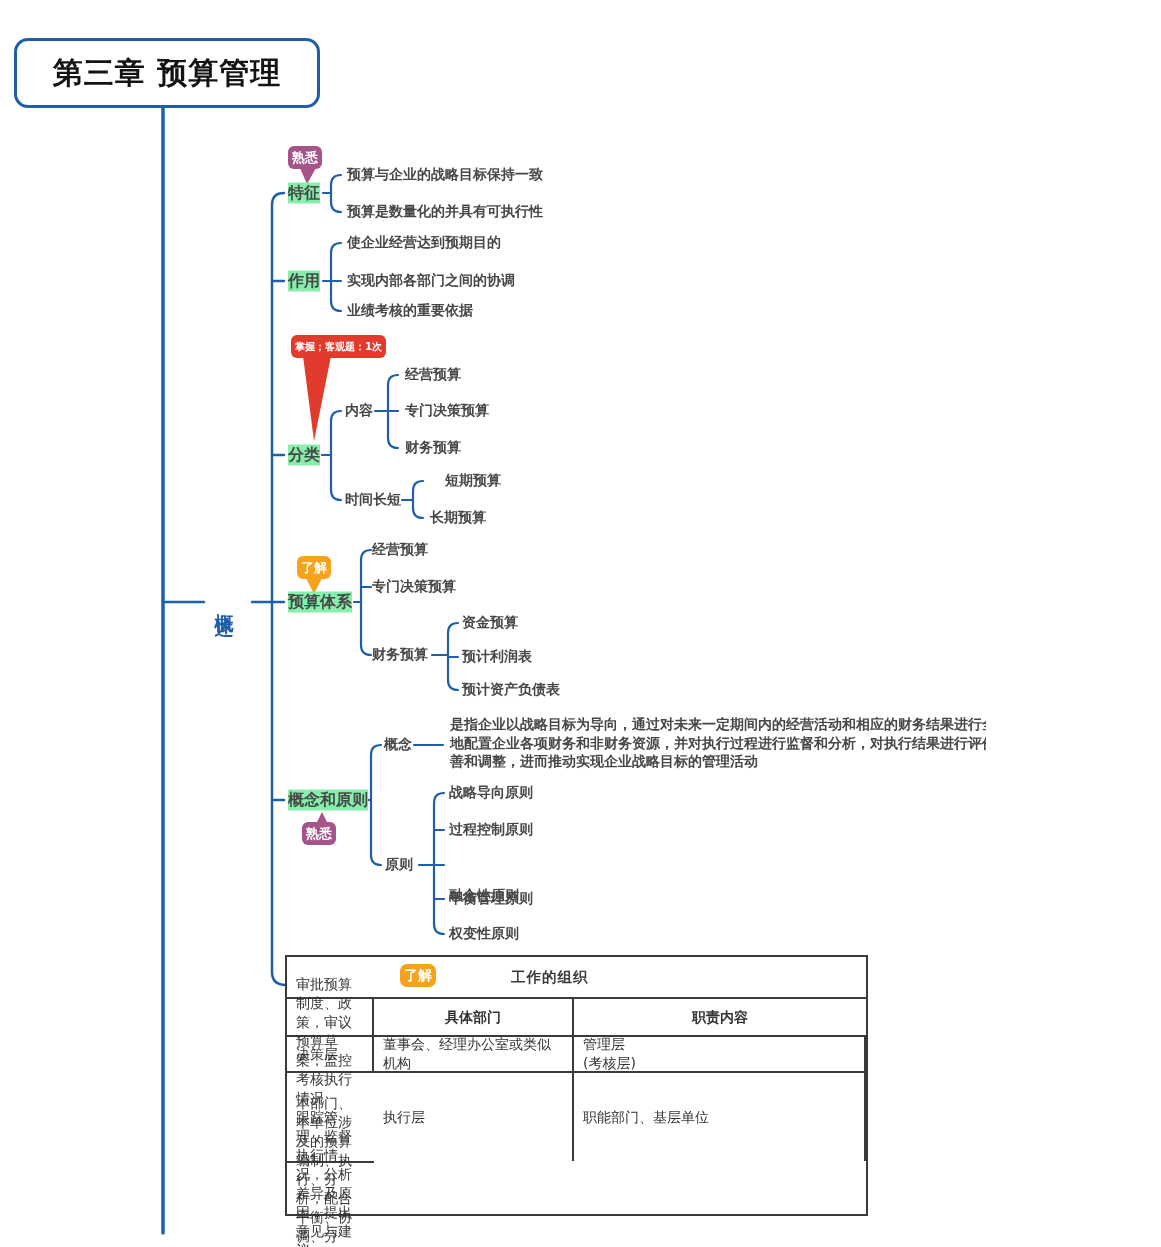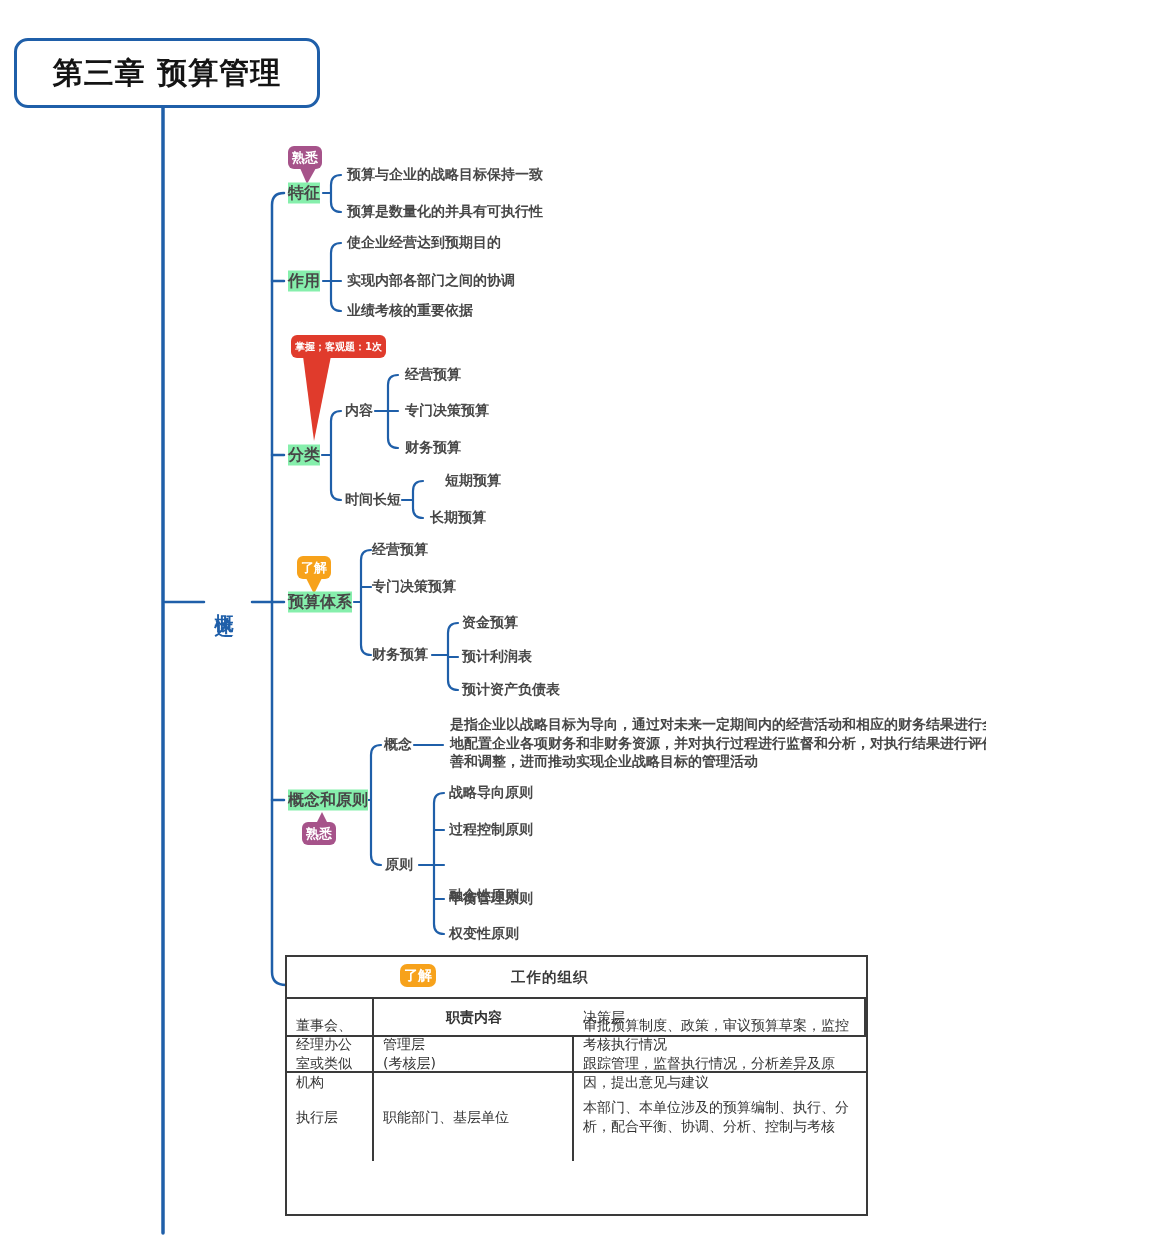--- a/index.html
+++ b/index.html
@@ -129,20 +129,21 @@
   <div class="leaf" style="left:449px; top:899px;">平衡管理原则</div>
   <div class="leaf" style="left:449px; top:934px;">权变性原则</div>
 
   <div class="org-table">
     <div class="org-title-row">
       <span class="badge orange">了解</span>
       <span class="org-title">工作的组织</span>
     </div>
     <div class="org-grid">
       <div class="cell th cr"></div>
+      <div class="cell th cr">具体部门</div>
       <div class="cell th">职责内容</div>
 
       <div class="cell cr">决策层</div>
       <div class="cell cr">董事会、经理办公室或类似机构</div>
 
       <div class="cell cr">管理层
 (考核层)</div>
       <div class="cell">审批预算制度、政策，审议预算草案，监控考核执行情况
 跟踪管理，监督执行情况，分析差异及原因，提出意见与建议</div>
 

